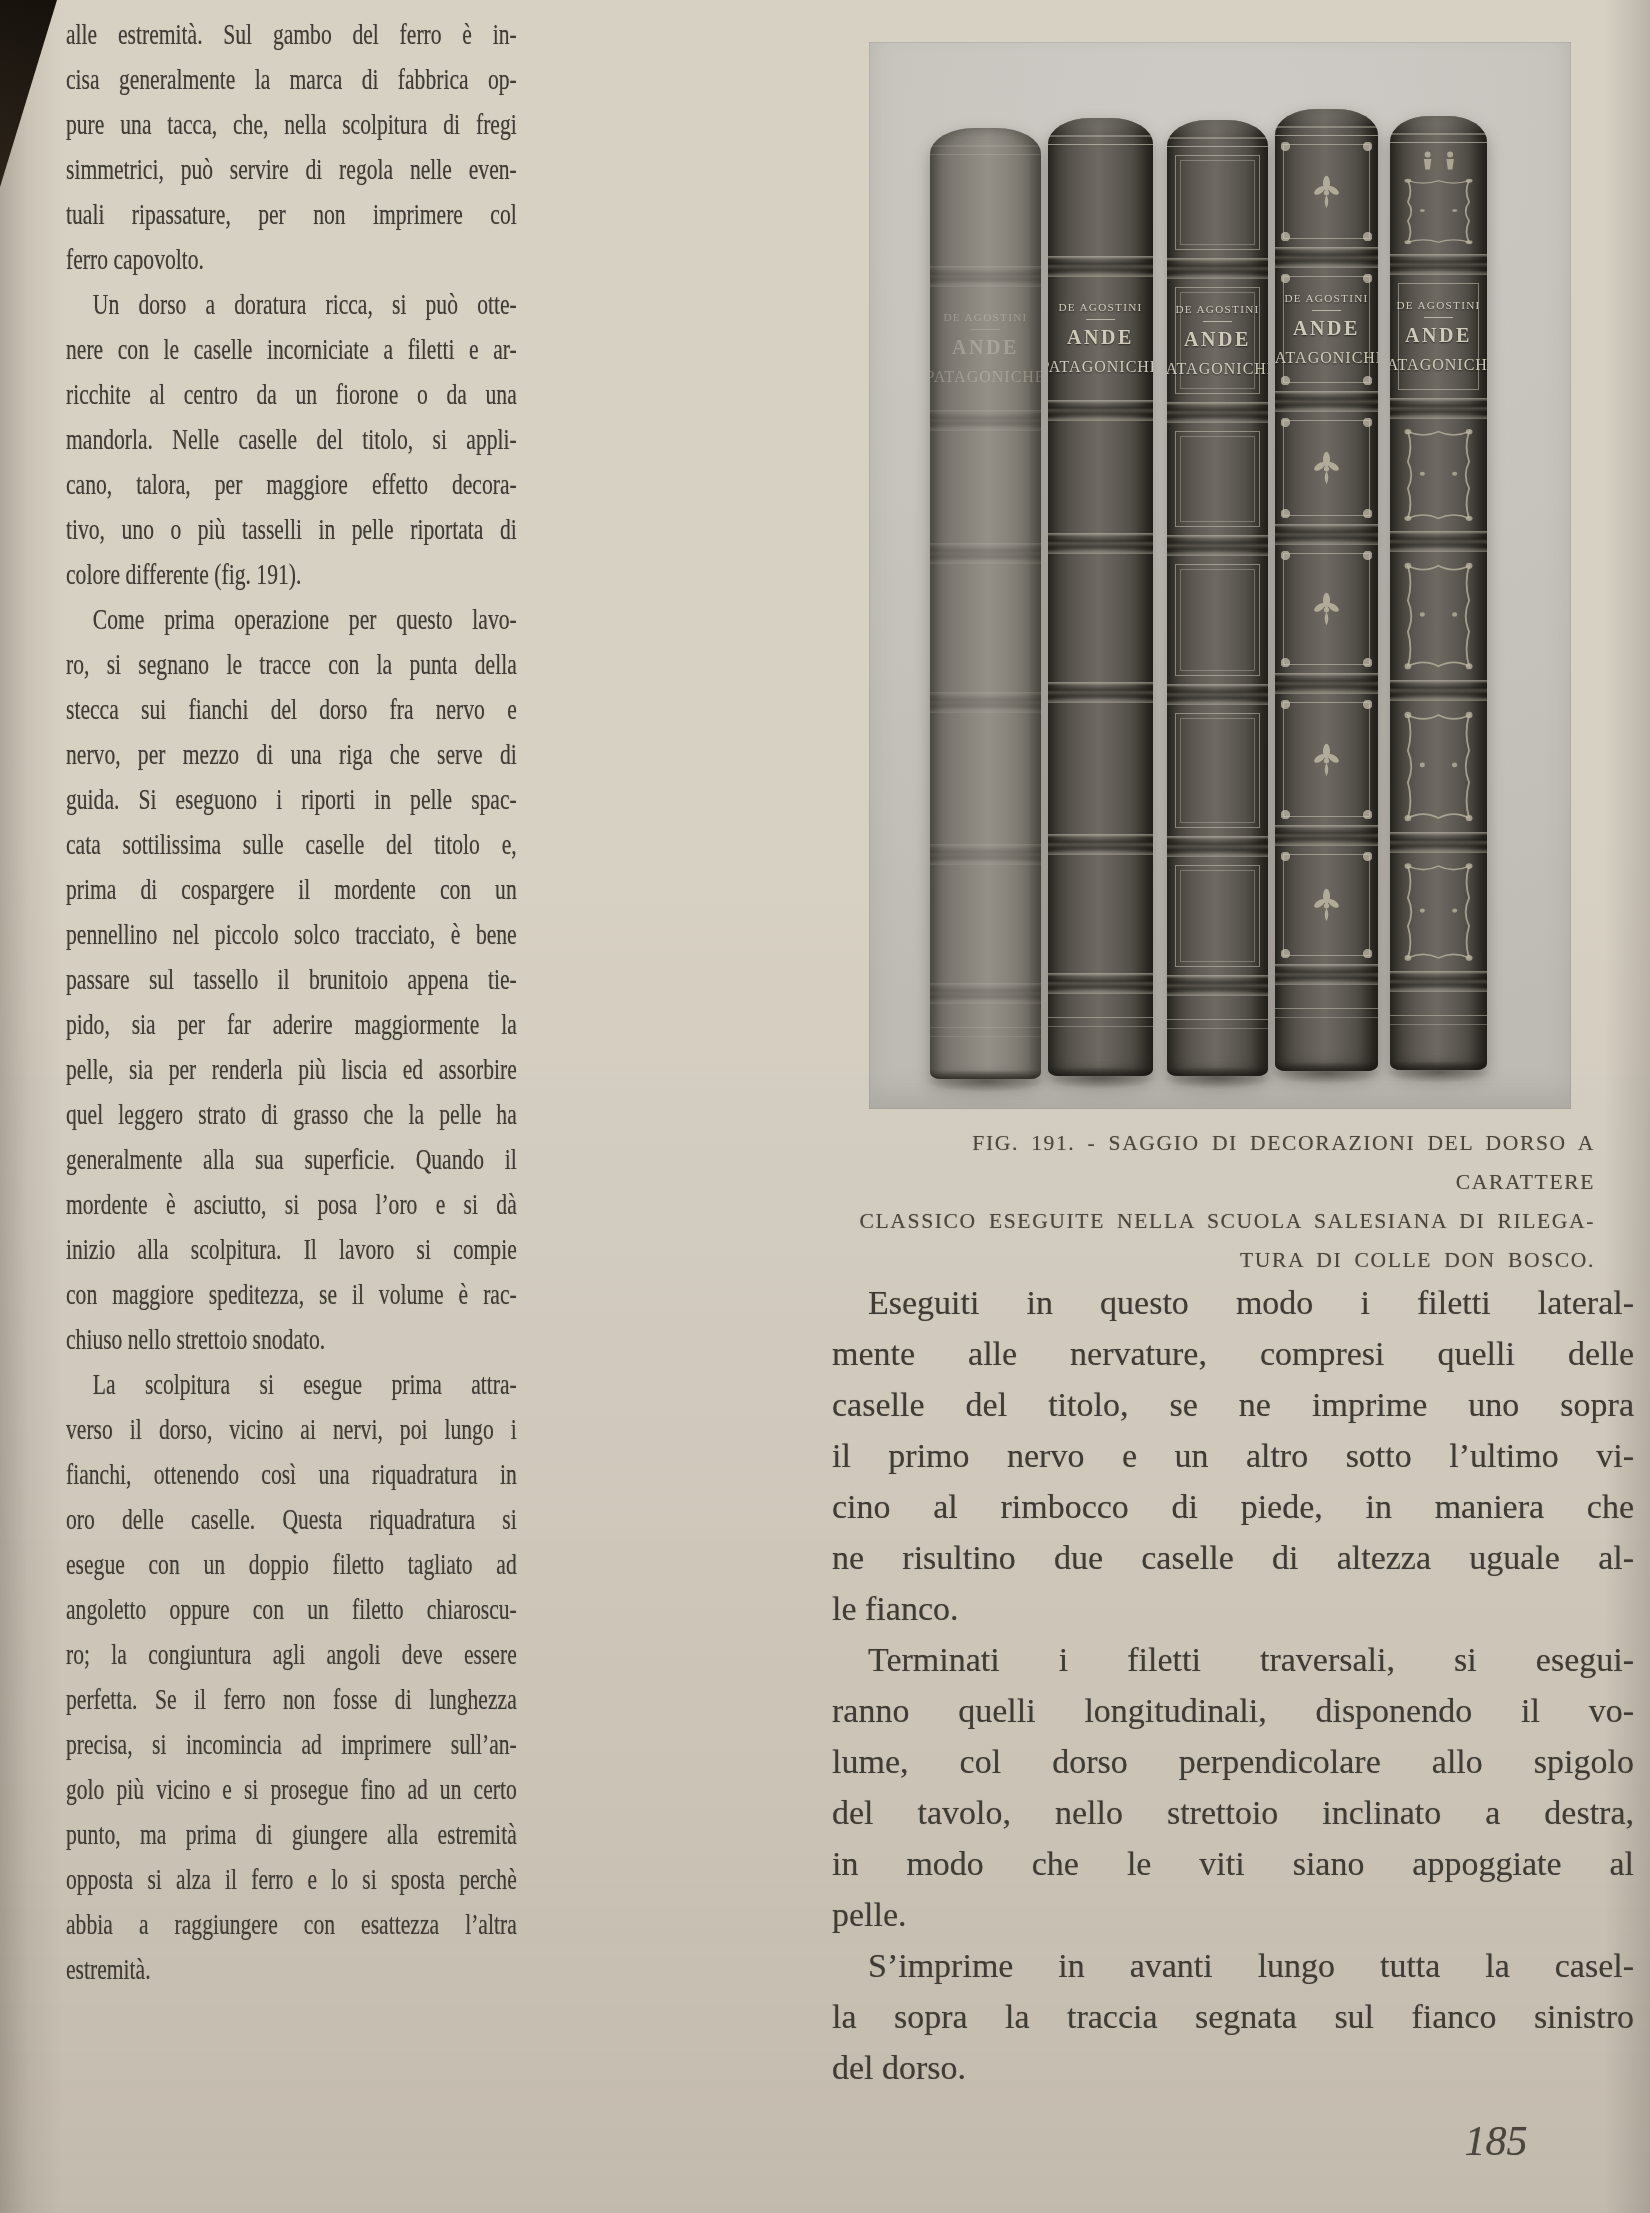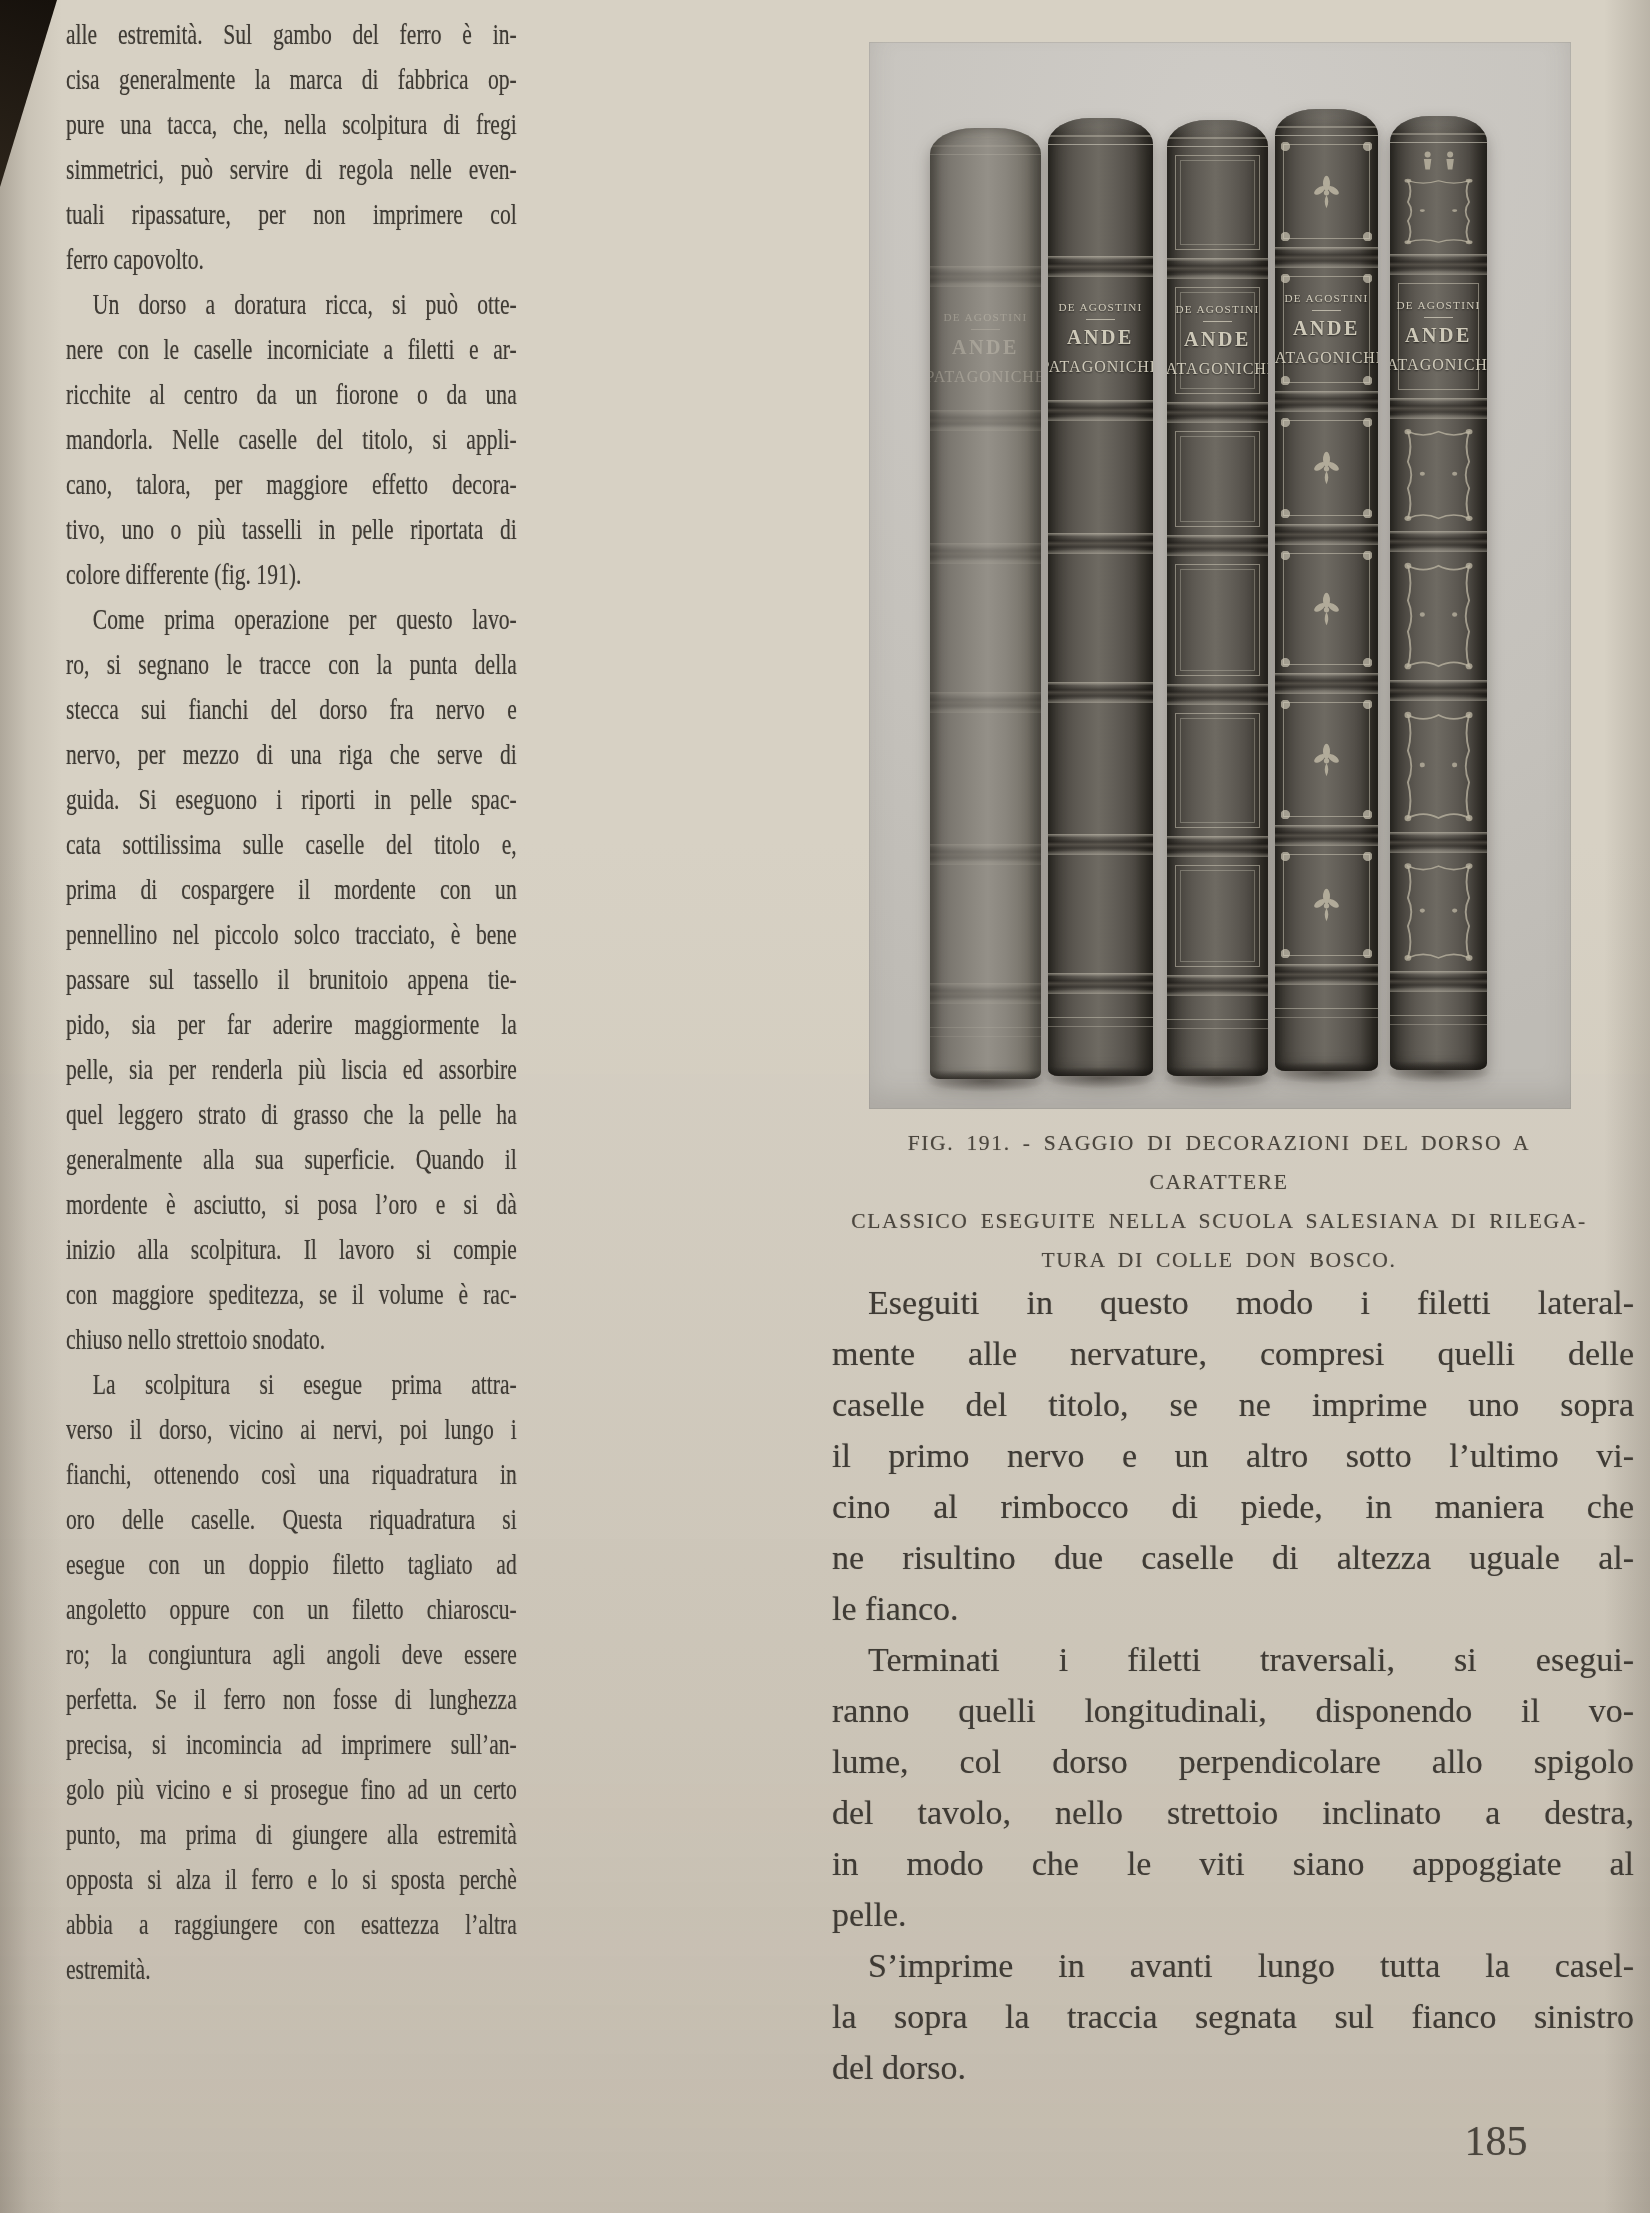--- a/index.html
+++ b/index.html
@@ -102,27 +102,27 @@
      radial-gradient(circle at right 4.3px top 4.3px, rgba(214,208,190,.65) 4.3px, transparent 5.2px),
      radial-gradient(circle at left 4.3px bottom 4.3px, rgba(214,208,190,.65) 4.3px, transparent 5.2px),
      radial-gradient(circle at right 4.3px bottom 4.3px, rgba(214,208,190,.65) 4.3px, transparent 5.2px);}
   .orn-fleuron{width:31px;height:38px;position:relative;z-index:2;}
   .orn-scroll{position:absolute;left:6px;top:6px;width:calc(100% - 12px);height:calc(100% - 12px);}
   .orn-figures{position:absolute;top:7px;left:12%;width:76%;height:22.5px;}
   .s5 .panel.head .orn-scroll{top:33px;height:calc(100% - 40px);}
 
   
   #caption{
-    position:absolute;left:843px;top:1124px;width:752px;text-align:center;
+    position:absolute;left:843px;top:1124px;width:752px;text-align:right;
     font-size:21.6px;line-height:39px;letter-spacing:1.6px;word-spacing:5.2px;
     color:var(--caption_ink);text-shadow:0 0 0.9px rgba(62,58,52,.4);
   }
   #folio{
     position:absolute;left:1431px;top:2117px;width:130px;text-align:center;
-    font-size:42px;color:#4a453d;text-shadow:0 0 0.9px rgba(62,58,52,.4);
+    font-size:42px;font-style:italic;color:#4a453d;text-shadow:0 0 0.9px rgba(62,58,52,.4);
   }
 </style>
 </head>
 <body>
 
 <div class="corner-wedge"></div>
 
 <div id="left-col" class="column">
     <div class="tline">alle estremità. Sul gambo del ferro è in-</div>
     <div class="tline">cisa generalmente la marca di fabbrica op-</div>

